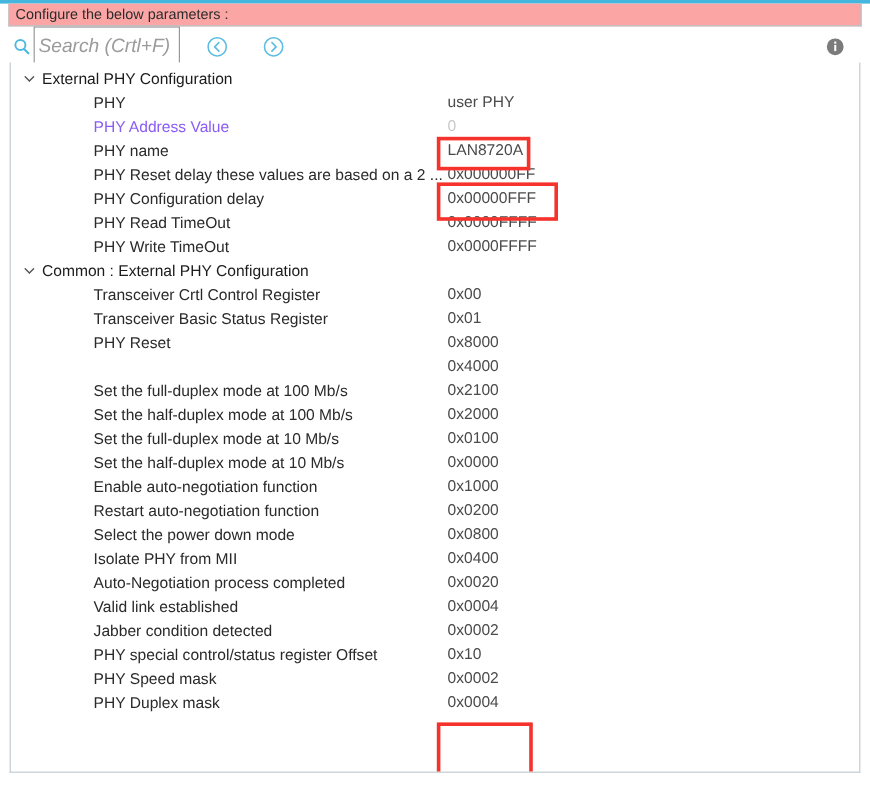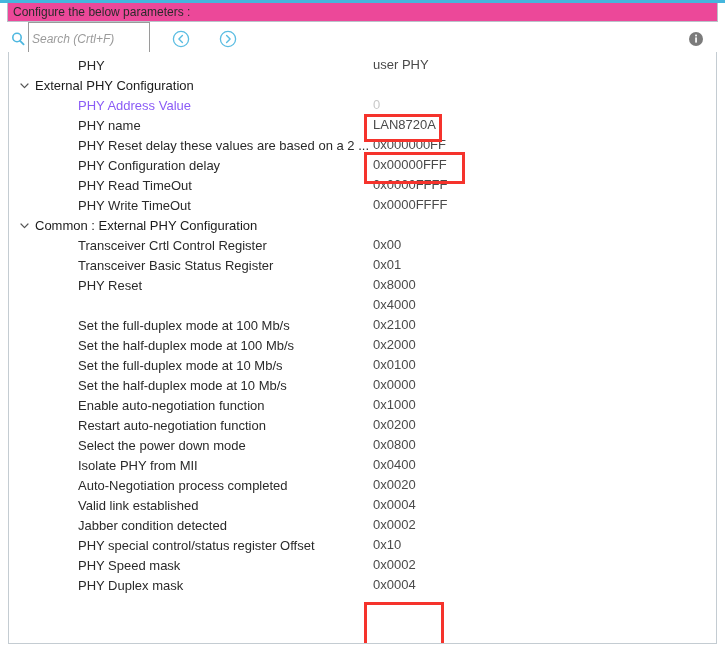--- a/index.html
+++ b/index.html
@@ -30,21 +30,21 @@
   
   .title-bar {
     position: absolute;
     top: 3px;
     left: 7px;
     width: 711px;
     height: 19px;
     box-sizing: border-box;
     border: 1px solid #b9c2c9;
     border-top: none;
-    background: #ec4899;
+    background: #fca5a5;
     display: flex;
     align-items: center;
     padding-left: 5px;
   }
   .title-text {
     font-size: 12px;
     color: #2b2b2b;
     line-height: 14px;
     white-space: nowrap;
   }
@@ -66,21 +66,21 @@
     flex: 0 0 auto;
     display: block;
   }
   .search-input {
     width: 122px;
     height: 34px;
     box-sizing: border-box;
     border: 1px solid #9a9a9a;
     background: #ffffff;
     font-family: "Liberation Sans", sans-serif;
-    font-size: 12px;
+    font-size: 16px;
     font-style: italic;
     color: #9b9b9b;
     padding: 0 3px;
     outline: none;
   }
   .search-input::placeholder {
     color: #9b9b9b;
     font-style: italic;
     opacity: 1;
   }
@@ -208,32 +208,32 @@
       <svg width="18" height="18" viewBox="0 0 18 18">
         <circle cx="9" cy="9" r="7" fill="#7b7b7b"></circle>
         <rect x="8.2" y="7.4" width="1.7" height="5.2" fill="#ffffff"></rect>
         <rect x="8.2" y="4.6" width="1.7" height="1.8" fill="#ffffff"></rect>
       </svg>
     </span>
   </div>
 
   <div class="tree-panel">
     <div class="tree-inner" id="tree-inner">
-        <div class="row item-row">
-          <span class="item-label">PHY</span>
-          <span class="value">user PHY</span>
-        </div>
         <div class="row group-row">
           <span class="caret">
             <svg width="11" height="11" viewBox="0 0 11 11">
               <polyline points="2,4 5.5,7.6 9,4" fill="none" stroke="#565656" stroke-width="1.2" stroke-linecap="round" stroke-linejoin="round"></polyline>
             </svg>
           </span>
           <span class="group-label">External PHY Configuration</span>
         </div>
+        <div class="row item-row">
+          <span class="item-label">PHY</span>
+          <span class="value">user PHY</span>
+        </div>
         <div class="row item-row disabled">
           <span class="item-label">PHY Address Value</span>
           <span class="value disabled">0</span>
         </div>
         <div class="row item-row">
           <span class="item-label">PHY name</span>
           <span class="value">LAN8720A</span>
         </div>
         <div class="row item-row">
           <span class="item-label">PHY Reset delay these values are based on a 2 ...</span>

